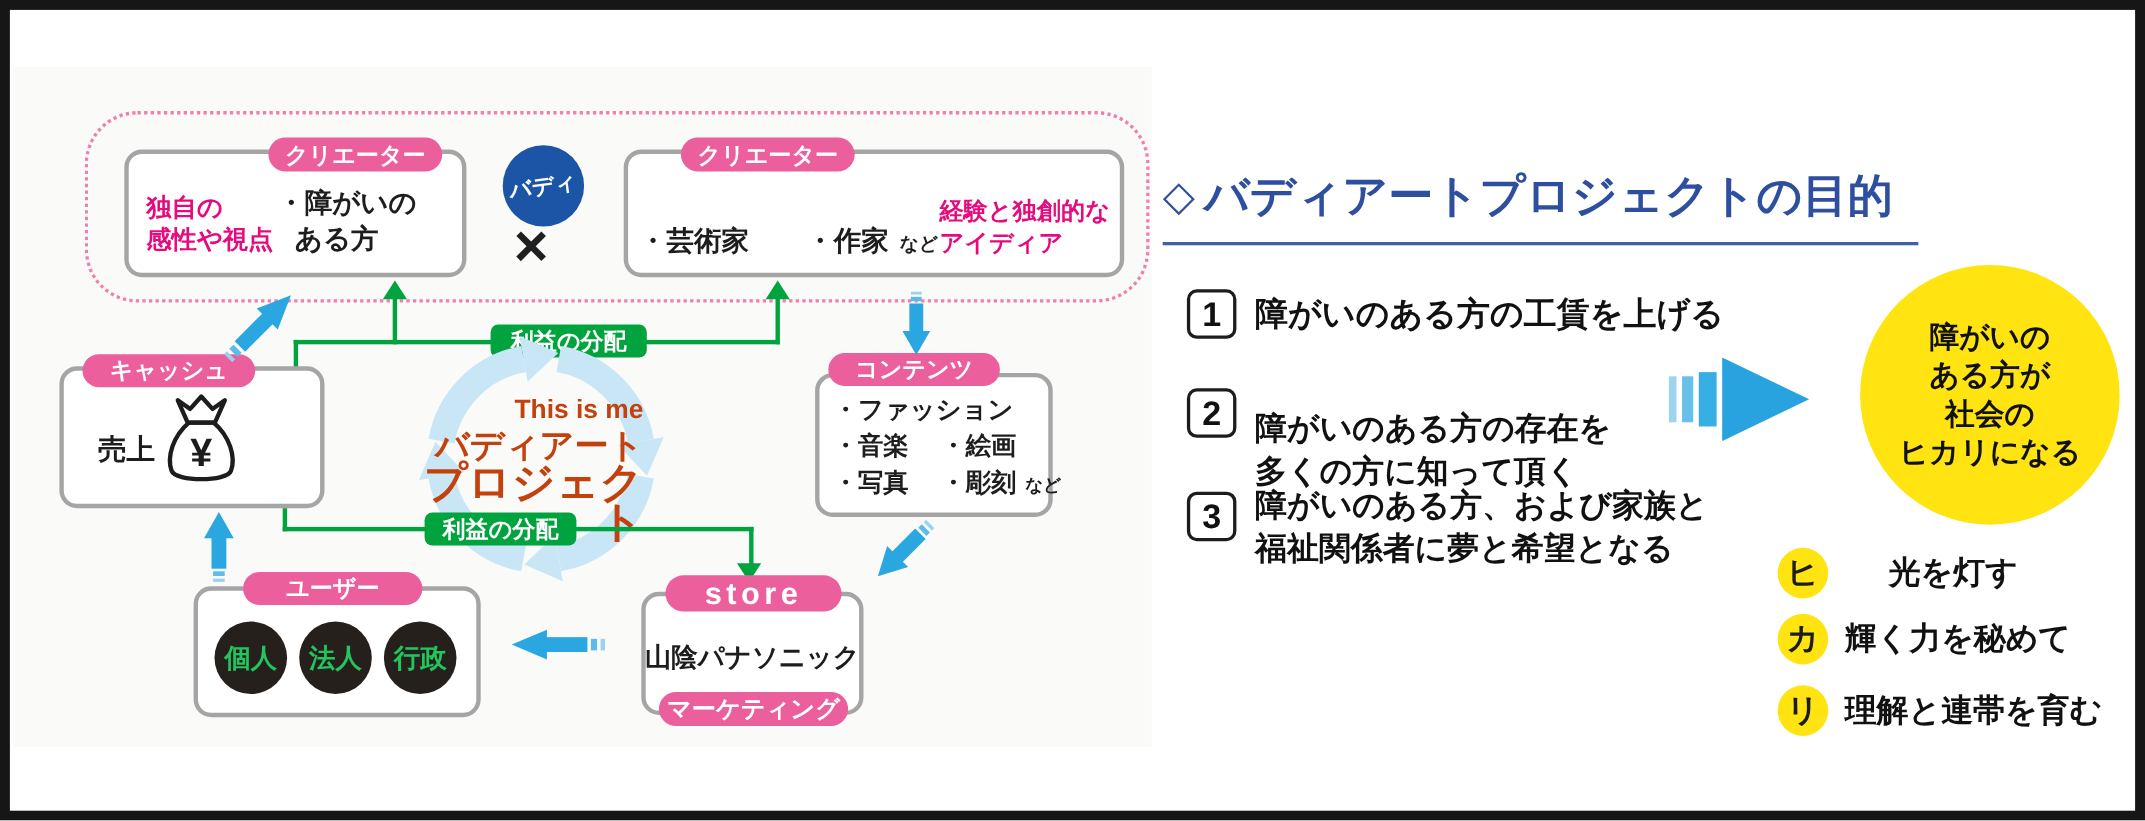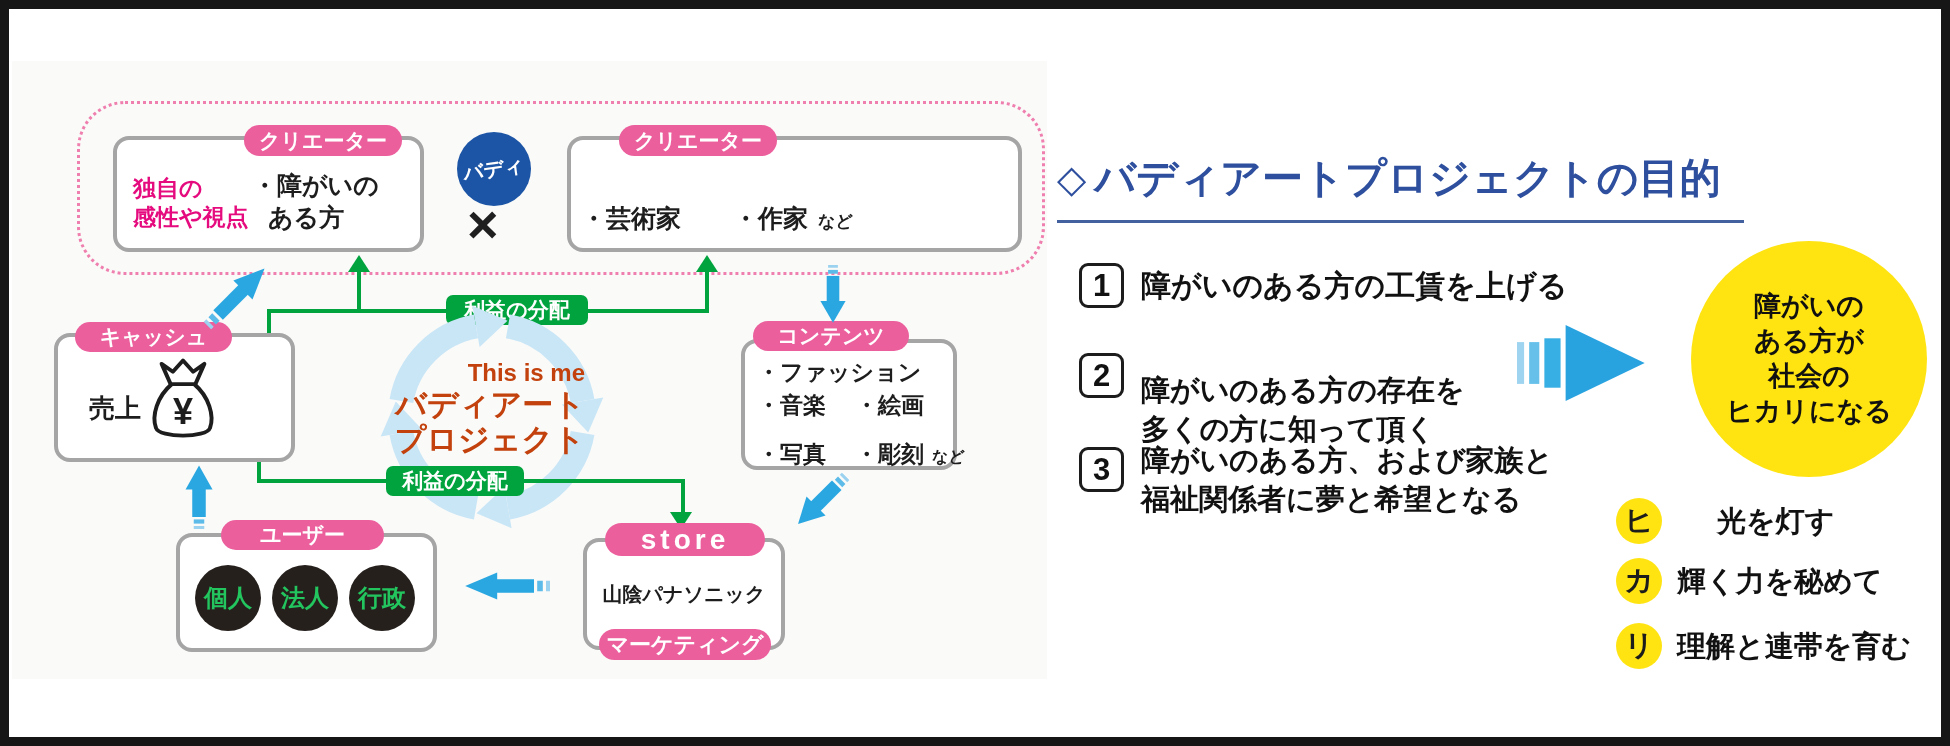--- a/index.html
+++ b/index.html
@@ -52,20 +52,24 @@
               display:flex;align-items:center;justify-content:center;">
     <span class="b" style="color:#fff;font-size:20px;transform:rotate(-8deg);display:inline-block;">バディ</span>
   </div>
   <div class="abs b" style="left:458px;top:188px;font-size:54px;color:#1f1f1f;line-height:54px;">×</div>
 
   <div class="abs box" style="left:558px;top:127px;width:455px;height:116px;"></div>
   <div class="abs badge" style="left:610px;top:116px;width:158px;height:31px;font-size:21px;">クリエーター</div>
   <div class="abs blktxt" style="left:572px;top:193px;font-size:25px;">
     <span style="display:inline-block;width:152px;">・芸術家</span><span>・作家</span><span style="font-size:17px;margin-left:10px;">など</span>
   </div>
+  <div class="abs pinktxt" style="left:845px;top:168px;font-size:22px;line-height:29px;">
+    <div>経験と独創的な</div>
+    <div>アイディア</div>
+  </div>
 
   <div class="abs gline" style="left:258px;top:300px;width:442px;height:4px;"></div>
   <div class="abs gline" style="left:258px;top:300px;width:4px;height:26px;"></div>
   <div class="abs gline" style="left:348px;top:262px;width:4px;height:42px;"></div>
   <div class="abs garrow-up" style="left:339px;top:246px;"></div>
   <div class="abs gline" style="left:696px;top:262px;width:4px;height:42px;"></div>
   <div class="abs garrow-up" style="left:687px;top:246px;"></div>
   <div class="abs gbadge" style="left:437px;top:286px;width:142px;height:30px;">利益の分配</div>
 
   <div class="abs box" style="left:45px;top:324px;width:241px;height:129px;"></div>
@@ -93,42 +97,42 @@
       </g>
       <g transform="rotate(270 125 125)">
         <path d="M109,215.6 A92,92 0 0 1 34.4,141" stroke="#c9e6f6" stroke-width="24" fill="none"></path>
         <polygon points="28.8,109.5 13.7,144.6 55.1,137.4"></polygon>
       </g>
     </g>
   </svg>
   <div class="abs blktxt" style="left:356px;top:350px;width:220px;text-align:right;color:#c2410c;">
     <div style="font-size:24px;line-height:28px;">This is me</div>
     <div style="font-size:31px;line-height:35px;">バディアート</div>
-    <div style="font-size:31px;line-height:35px;">プロジェクト</div>
+    <div style="font-size:39px;line-height:35px;">プロジェクト</div>
   </div>
 
   <div class="abs gline" style="left:248px;top:453px;width:4px;height:21px;"></div>
   <div class="abs gline" style="left:248px;top:470px;width:428px;height:4px;"></div>
   <div class="abs gline" style="left:672px;top:470px;width:4px;height:34px;"></div>
   <div class="abs garrow-down" style="left:661px;top:503px;"></div>
   <div class="abs gbadge" style="left:377px;top:457px;width:138px;height:30px;">利益の分配</div>
 
   <div class="abs box" style="left:732px;top:330px;width:216px;height:131px;"></div>
   <div class="abs badge" style="left:744px;top:312px;width:156px;height:30px;font-size:21px;">コンテンツ</div>
   <div class="abs blktxt" style="left:748px;top:348px;font-size:23px;">・ファッション</div>
   <div class="abs blktxt" style="left:748px;top:381px;font-size:23px;">
     <span style="display:inline-block;width:98px;">・音楽</span><span>・絵画</span>
   </div>
   <div class="abs blktxt" style="left:748px;top:414px;font-size:23px;">
-    <span style="display:inline-block;width:98px;margin-top:16px;">・写真</span><span>・彫刻</span><span style="font-size:16px;margin-left:8px;">など</span>
+    <span style="display:inline-block;width:98px;">・写真</span><span>・彫刻</span><span style="font-size:16px;margin-left:8px;">など</span>
   </div>
 
   <div class="abs box" style="left:574px;top:529px;width:202px;height:112px;"></div>
   <div class="abs badge" style="left:596px;top:514px;width:160px;height:33px;font-size:28px;letter-spacing:4px;">store</div>
-  <div class="abs blktxt" style="left:574px;top:572px;width:202px;text-align:center;font-size:20px;">山陰パナソニック</div>
+  <div class="abs blktxt" style="left:574px;top:572px;width:202px;text-align:center;font-size:24px;">山陰パナソニック</div>
   <div class="abs badge" style="left:590px;top:620px;width:172px;height:31px;font-size:22px;">マーケティング</div>
 
   <div class="abs box" style="left:167px;top:524px;width:261px;height:119px;"></div>
   <div class="abs badge" style="left:212px;top:511px;width:163px;height:30px;font-size:21px;">ユーザー</div>
   <div class="abs ucircle" style="left:186px;top:556px;">個人</div>
   <div class="abs ucircle" style="left:263px;top:556px;">法人</div>
   <div class="abs ucircle" style="left:340px;top:556px;">行政</div>
 
   <svg class="abs" style="left:186px;top:272px;width:84px;height:30px;transform:rotate(-45deg);" viewBox="0 0 110 40" preserveAspectRatio="none">
     <rect x="0" y="13" width="5" height="14" fill="#9bd2ef"></rect>

